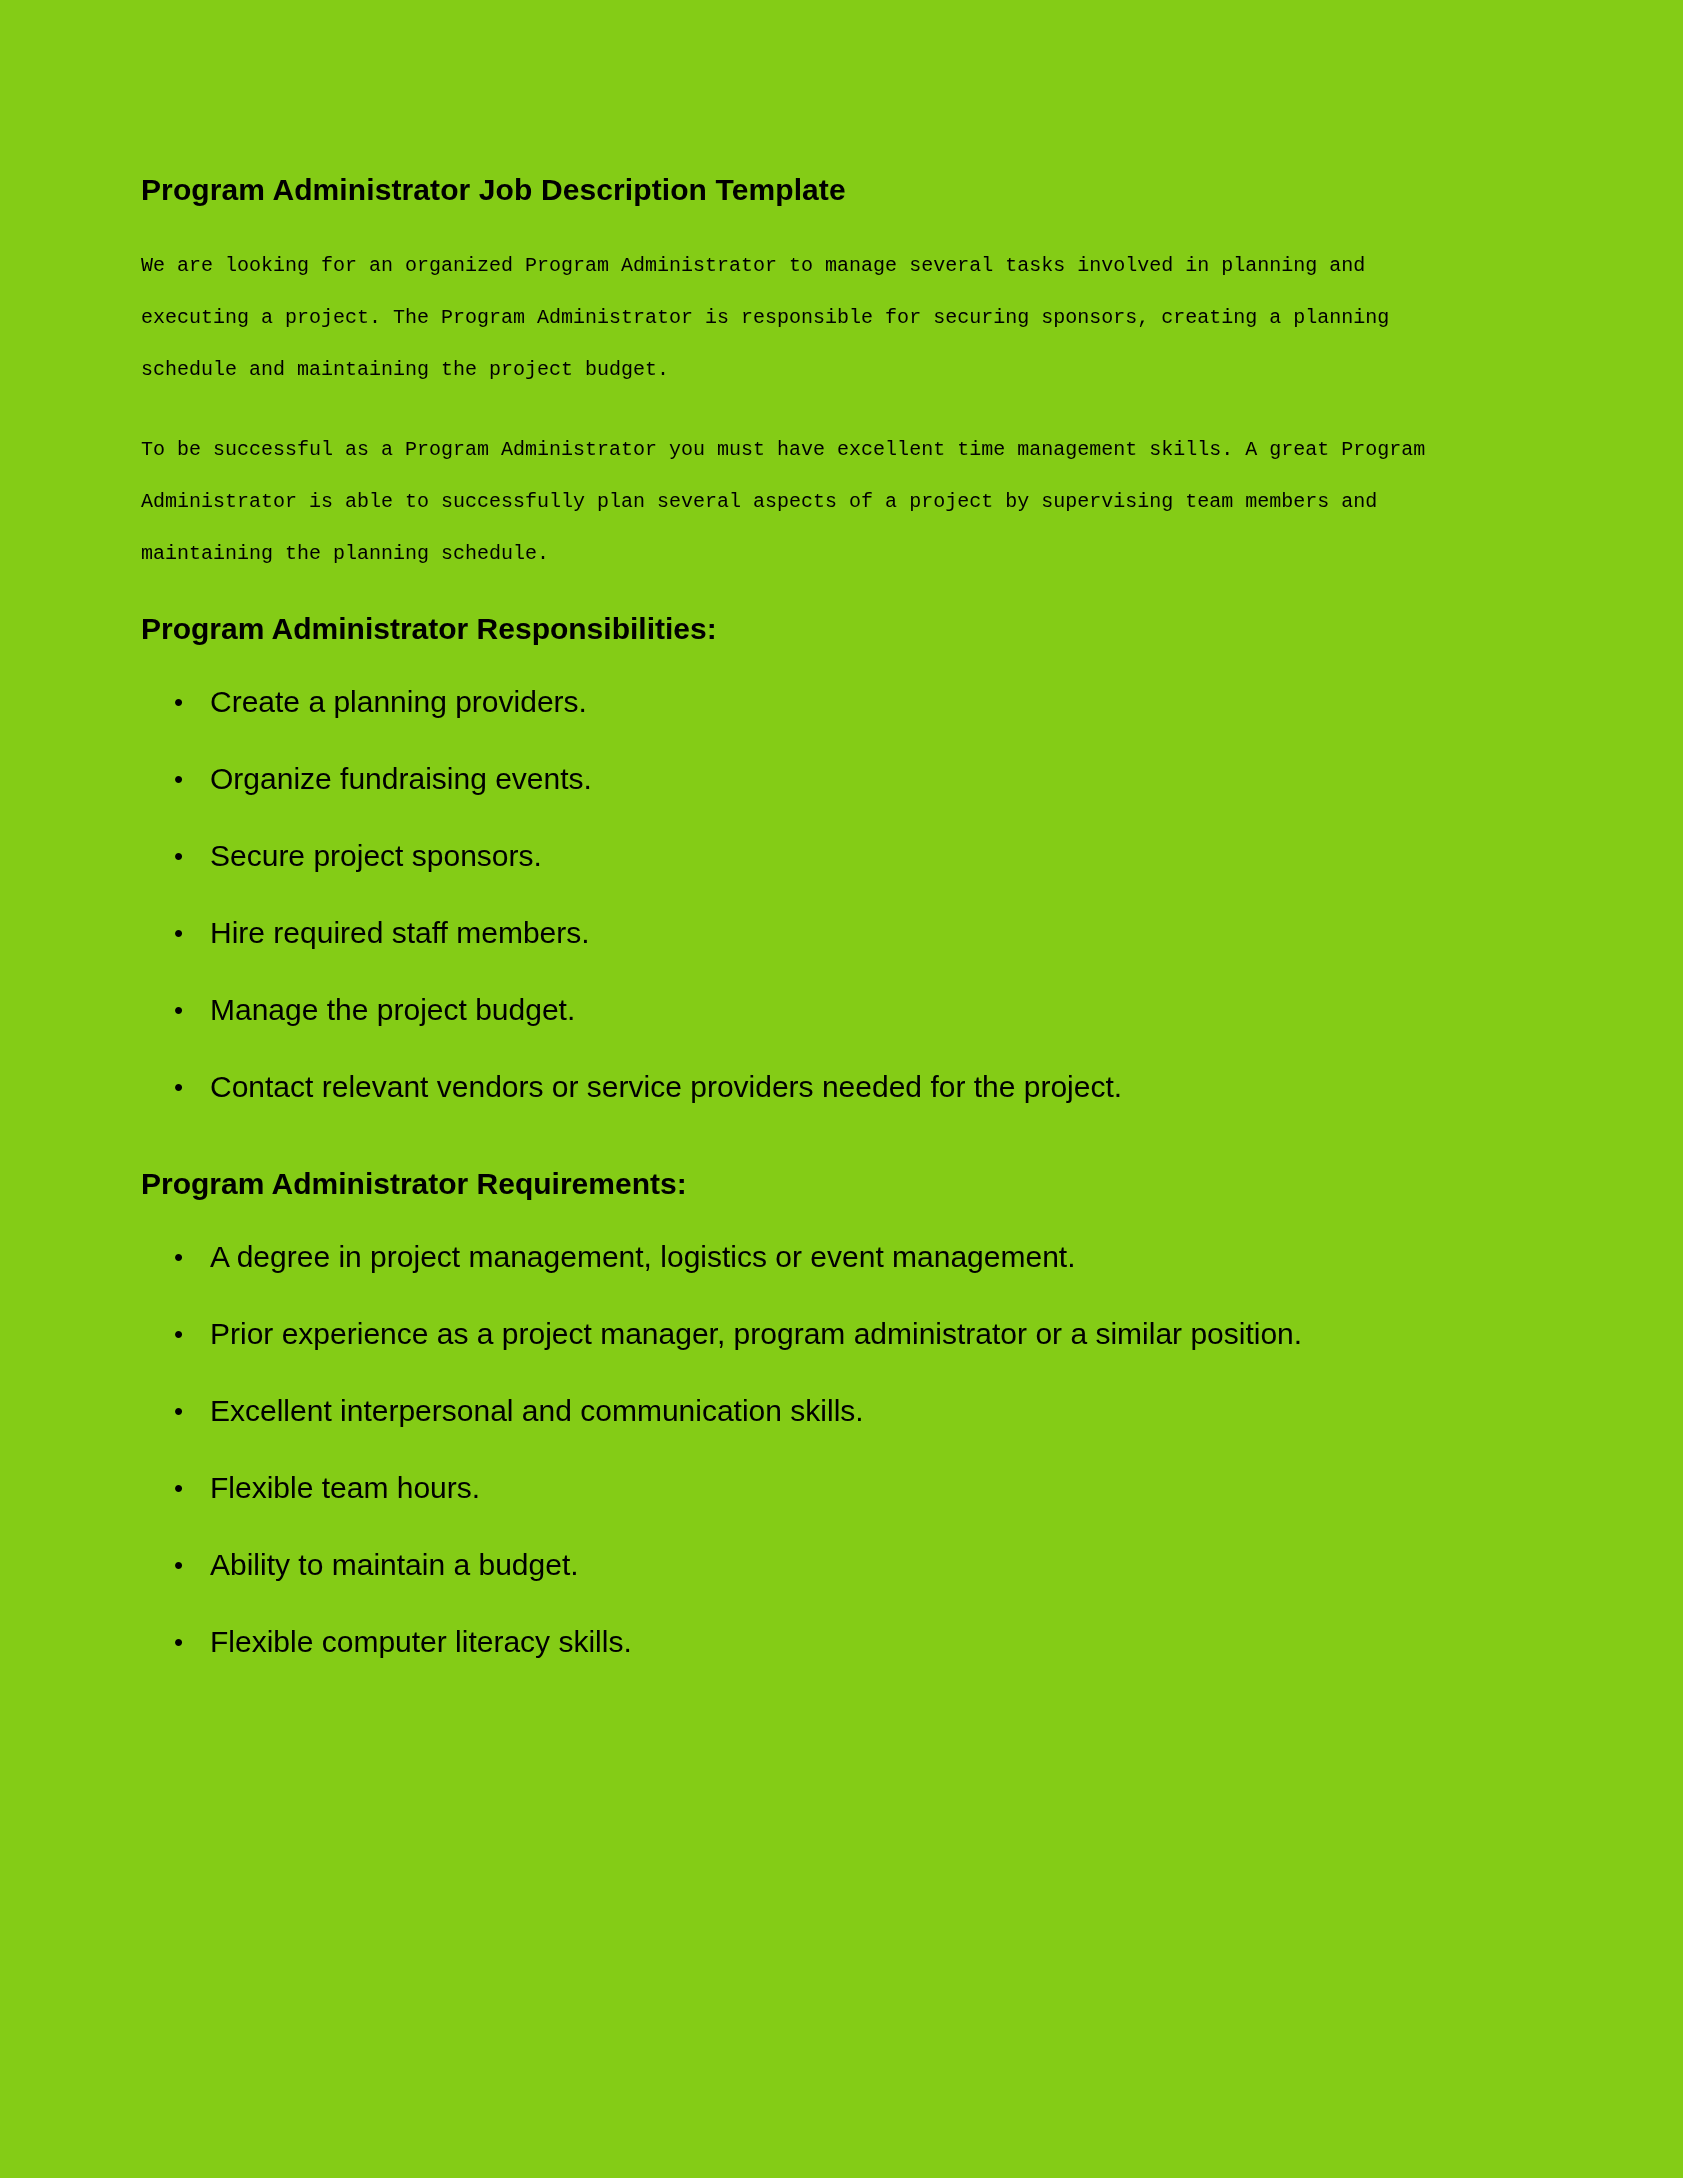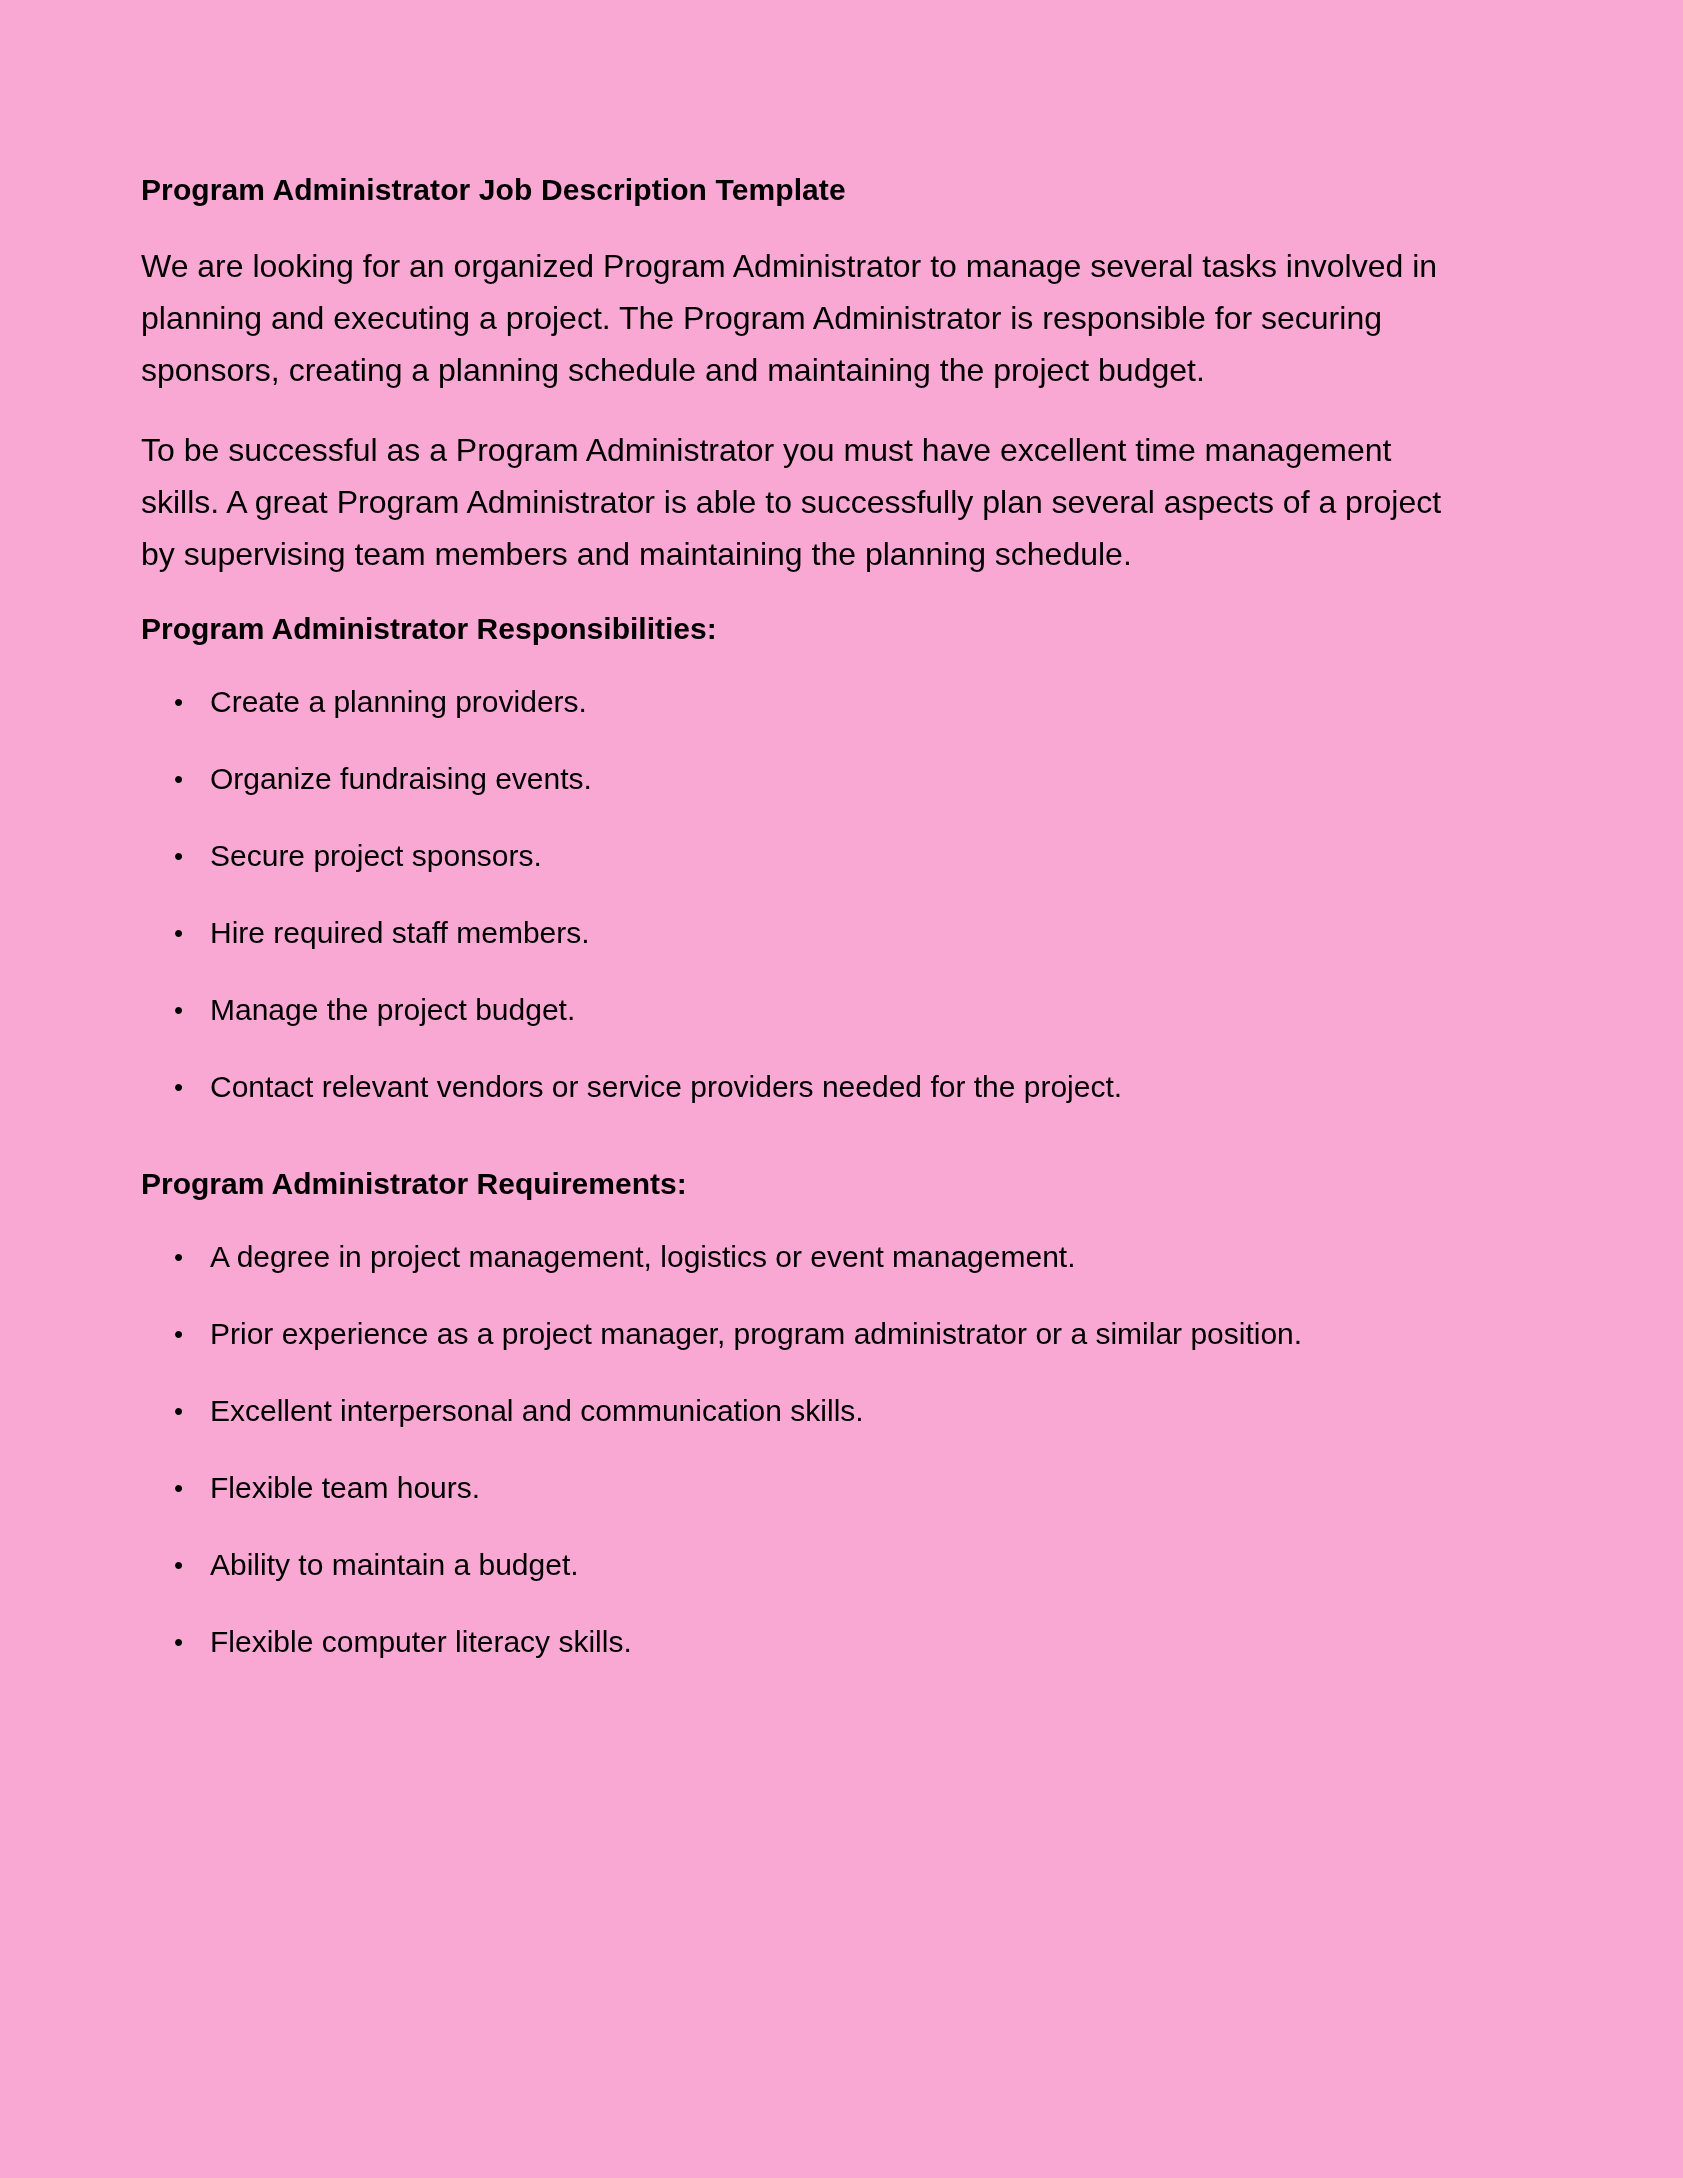--- a/index.html
+++ b/index.html
@@ -12,21 +12,21 @@
   body {
     font-family: "Liberation Sans", "DejaVu Sans", sans-serif;
     color: #000000;
     -webkit-font-smoothing: antialiased;
   }
 
   .page {
     position: relative;
     width: 1683px;
     height: 2178px;
-    background: #f9a8d4;
+    background: #84cc16;
     box-sizing: border-box;
     overflow: hidden;
   }
 
   
   .doc-body {
     position: absolute;
     left: 141px;
     top: 170px;
     width: 1313px;
@@ -35,25 +35,26 @@
   .doc-title {
     font-size: 30px;
     font-weight: bold;
     line-height: 40px;
     letter-spacing: 0.1px;
     margin: 0 0 30px 0;
     white-space: nowrap;
   }
 
   .paragraph {
-    font-size: 32px;
+    font-size: 20px;
     font-weight: normal;
     line-height: 52px;
     margin: 0 0 28px 0;
     text-align: left;
+    font-family: Liberation Mono, monospace;
   }
 
   .section-heading {
     font-size: 30px;
     font-weight: bold;
     line-height: 42px;
     margin: 8px 0 26px 0;
     white-space: nowrap;
   }
 

